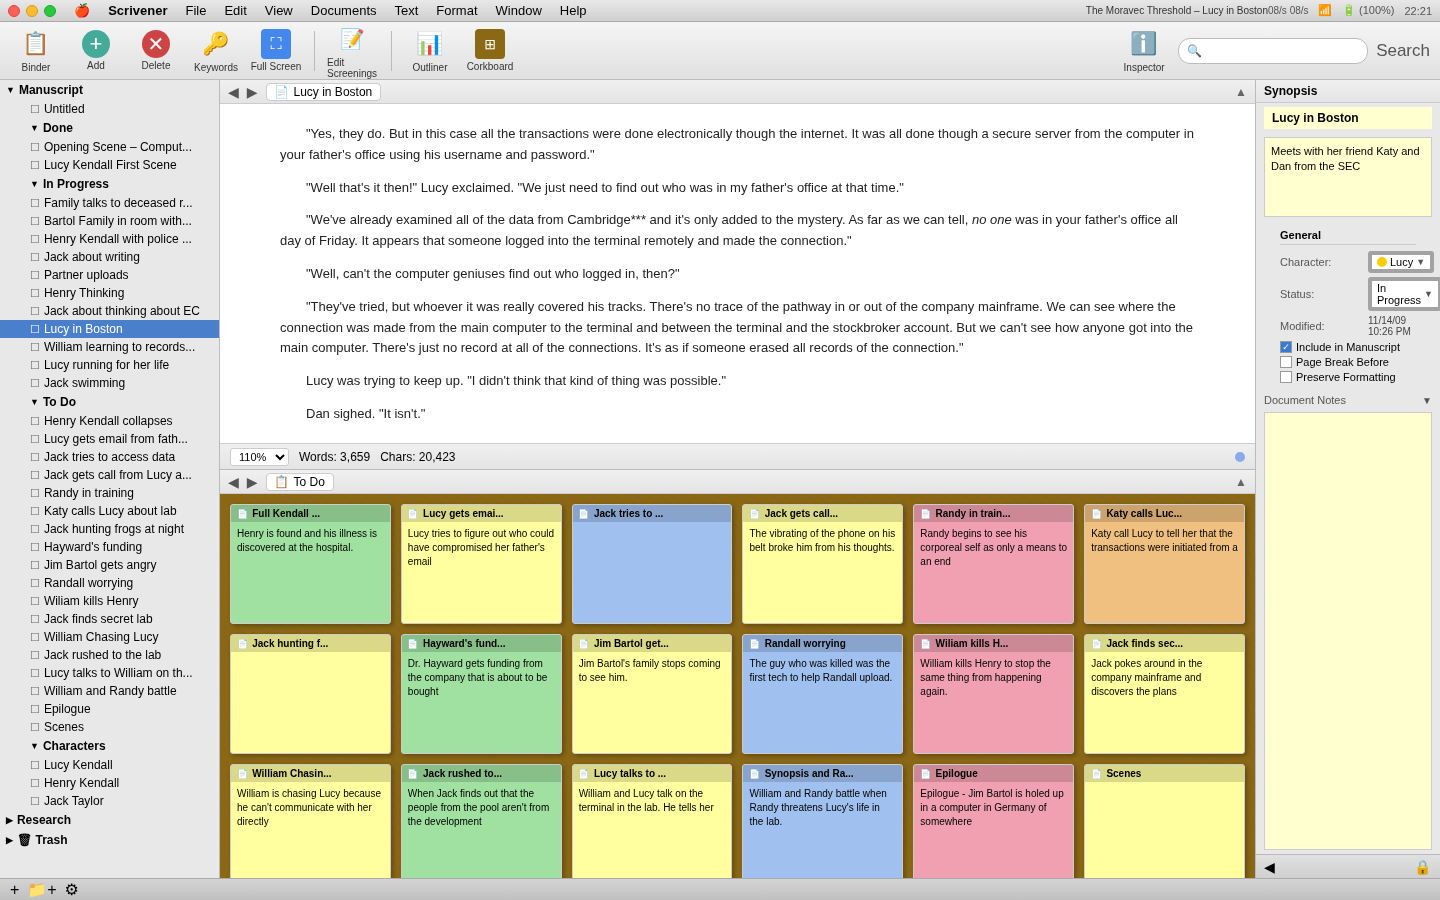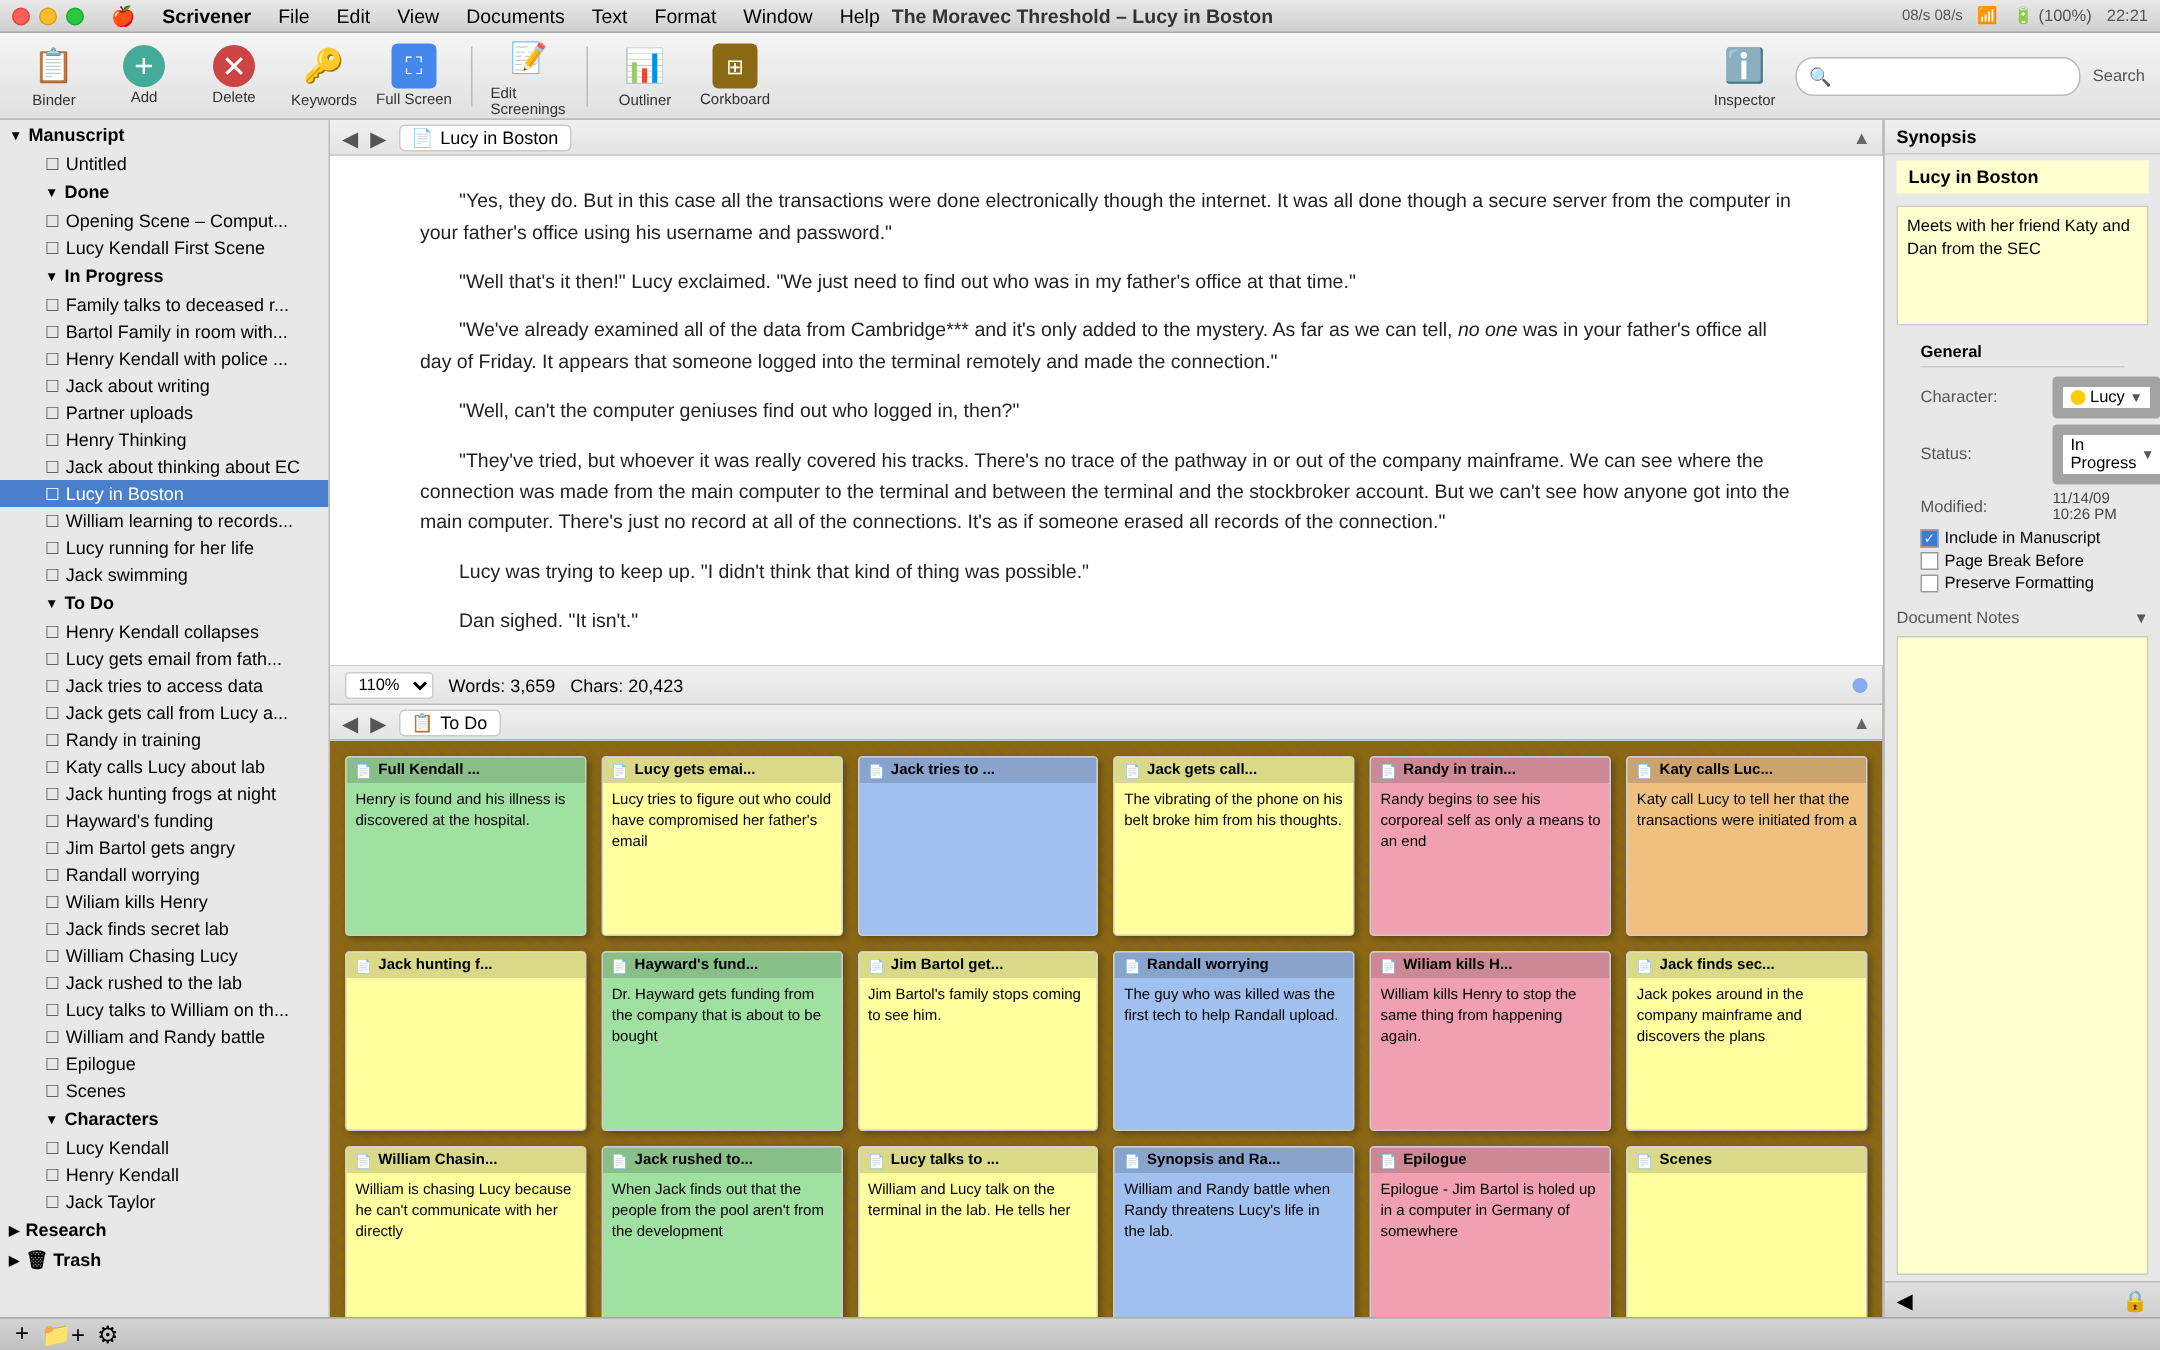--- a/index.html
+++ b/index.html
@@ -15,21 +15,21 @@
       border-bottom: 1px solid #aaa;
     }
     .traffic-lights { display: flex; gap: 6px; margin-right: 10px; }
     .traffic-light { width: 12px; height: 12px; border-radius: 50%; }
     .tl-red { background: #ff5f57; border: 1px solid #e0443e; }
     .tl-yellow { background: #febc2e; border: 1px solid #d4a017; }
     .tl-green { background: #28c840; border: 1px solid #1aab29; }
     .menu-bar { display: flex; gap: 2px; align-items: center; font-size: 13px; }
     .menu-item { padding: 1px 8px; }
     .app-name { font-weight: bold; }
-    .title-center { flex: 1; text-align: left; font-size: 13px; color: #333; font-weight: bold; }
+    .title-center { flex: 1; text-align: right; font-size: 10px; color: #333; }
     .title-right { display: flex; align-items: center; gap: 10px; font-size: 11px; color: #555; }
 
     
     .toolbar {
       background: linear-gradient(to bottom, #f5f5f5, #e0e0e0);
       height: 58px;
       display: flex;
       align-items: center;
       padding: 0 10px;
       border-bottom: 1px solid #bbb;
@@ -272,21 +272,21 @@
     .general-row {
       display: flex;
       align-items: center;
       margin-bottom: 4px;
       font-size: 11px;
       gap: 16px;
     }
     .general-label { color: #555; width: 72px; flex-shrink: 0; }
     .general-value-box {
       background: white;
-      border: 7px solid #a3a3a3;
+      border: 4px solid #a3a3a3;
       border-radius: 3px;
       padding: 1px 5px;
       flex: 1;
       font-size: 11px;
       display: flex;
       align-items: center;
       gap: 3px;
     }
     .color-dot { width: 10px; height: 10px; border-radius: 50%; background: #ffcc00; flex-shrink: 0; }
     .select-arrow { font-size: 9px; color: #555; }
@@ -400,21 +400,21 @@
   </div>
   <div class="toolbar-search">
     <div class="toolbar-btn">
       <div class="toolbar-btn-icon" style="font-size:22px">ℹ️</div>
       <span class="toolbar-btn-label">Inspector</span>
     </div>
     <div style="display:flex;align-items:center;border:1px solid #bbb;border-radius:12px;background:white;padding:2px 8px;width:190px">
       <span style="font-size:12px;color:#999;margin-right:4px">🔍</span>
       <input type="text" class="search-box" style="border: none; outline: none; width: 150px; font-size: 12px;" placeholder="">
     </div>
-    <span style="font-size:11px;color:#555">Search</span>
+    <span style="font-size:17px;color:#555">Search</span>
   </div>
 </div>
 
 <div class="main-layout">
 
   <div class="sidebar">
     <div class="sidebar-group sidebar-indent0">
       <span class="triangle">▼</span>
       <span>Manuscript</span>
     </div>

